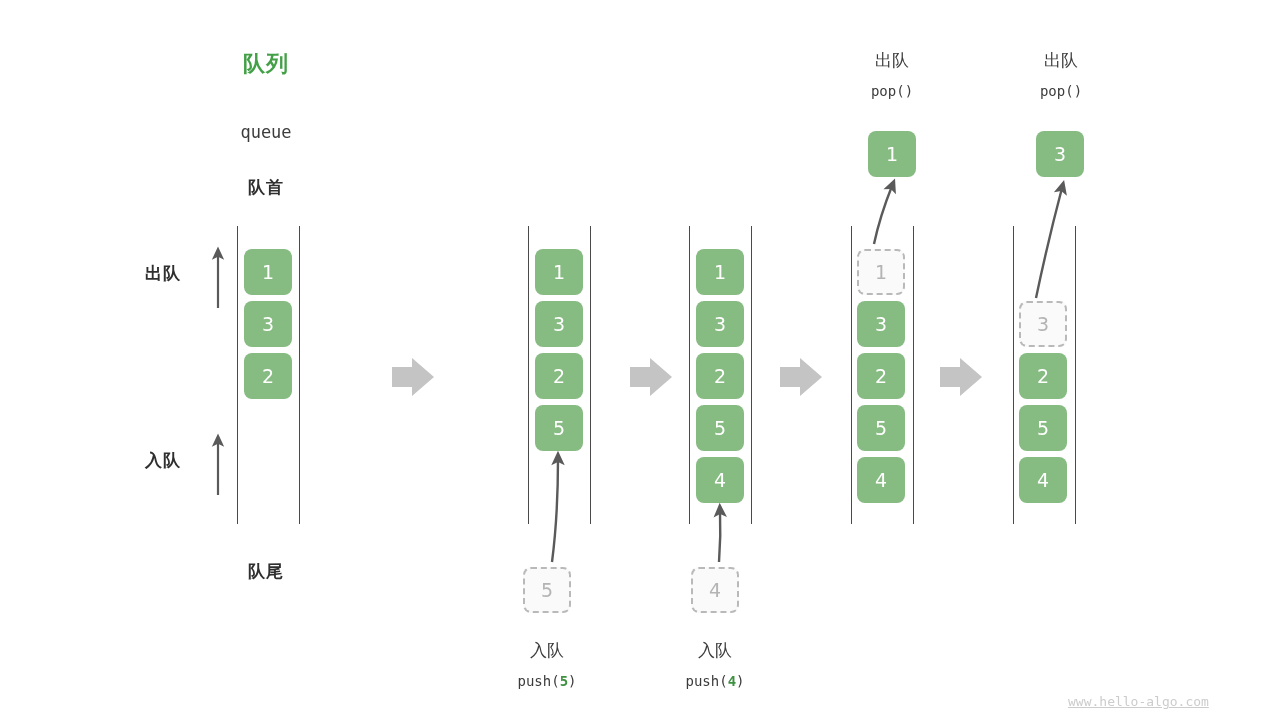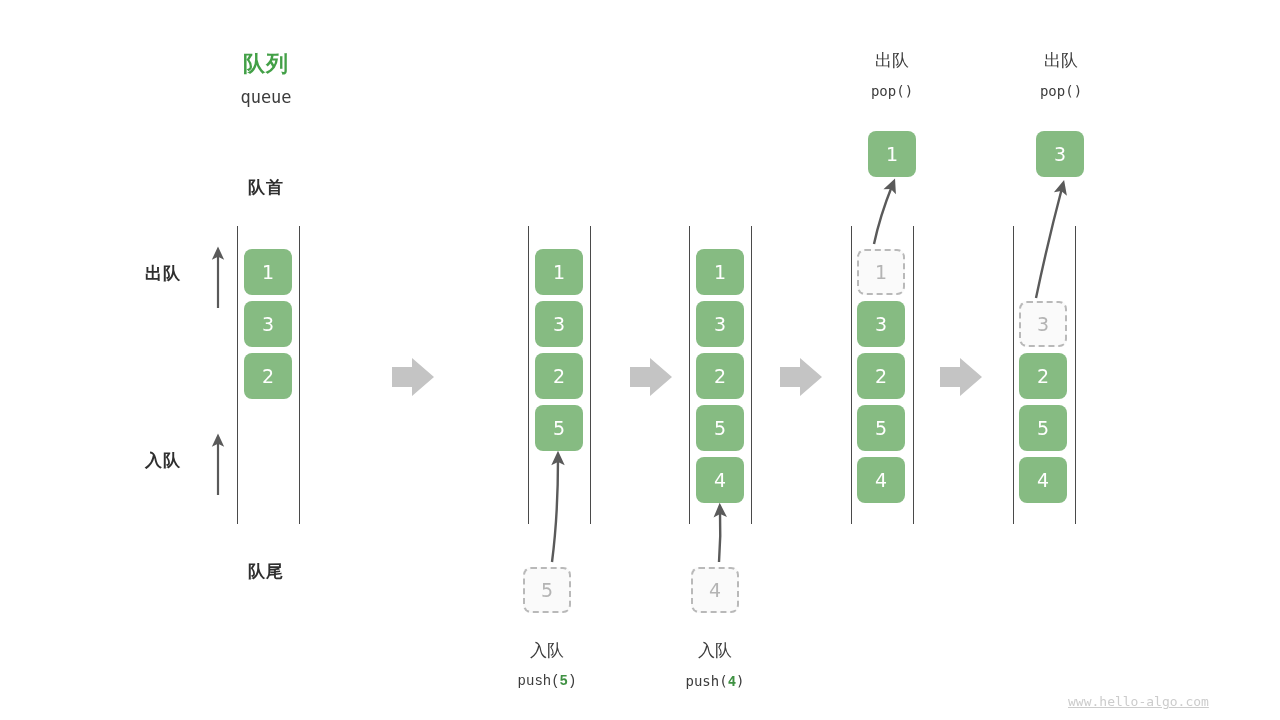--- a/index.html
+++ b/index.html
@@ -31,20 +31,21 @@
     letter-spacing: 1px;
     text-align: center;
     white-space: nowrap;
   }
   .title-code {
     font-family: "DejaVu Sans Mono", "Liberation Mono", monospace;
     font-size: 17px;
     color: #3c3c3c;
     text-align: center;
     white-space: nowrap;
+    margin-top: 35px;
   }
   .edge-label {
     font-size: 17px;
     font-weight: bold;
     color: #2f2f2f;
     text-align: center;
     white-space: nowrap;
     letter-spacing: 1px;
   }
   .dir-label {
@@ -133,21 +134,21 @@
   <div class="abs cell" style="left:244px; top:337px;">2</div>
 
   <div class="abs rail" style="left:528px; top:210px; height:298px;"></div>
   <div class="abs rail" style="left:590px; top:210px; height:298px;"></div>
   <div class="abs cell" style="left:535px; top:233px;">1</div>
   <div class="abs cell" style="left:535px; top:285px;">3</div>
   <div class="abs cell" style="left:535px; top:337px;">2</div>
   <div class="abs cell" style="left:535px; top:389px;">5</div>
   <div class="abs cell ghost" style="left:523px; top:551px;">5</div>
   <div class="abs op-cn" style="left:487px; top:623px; width:120px;">入队</div>
-  <div class="abs op-code" style="left:487px; top:657px; width:120px;font-family:Liberation Mono, monospace;">
+  <div class="abs op-code" style="left:487px; top:657px; width:120px;">
     <span>push(</span><span class="num">5</span><span>)</span>
   </div>
 
   <div class="abs rail" style="left:689px; top:210px; height:298px;"></div>
   <div class="abs rail" style="left:751px; top:210px; height:298px;"></div>
   <div class="abs cell" style="left:696px; top:233px;">1</div>
   <div class="abs cell" style="left:696px; top:285px;">3</div>
   <div class="abs cell" style="left:696px; top:337px;">2</div>
   <div class="abs cell" style="left:696px; top:389px;">5</div>
   <div class="abs cell" style="left:696px; top:441px;">4</div>

